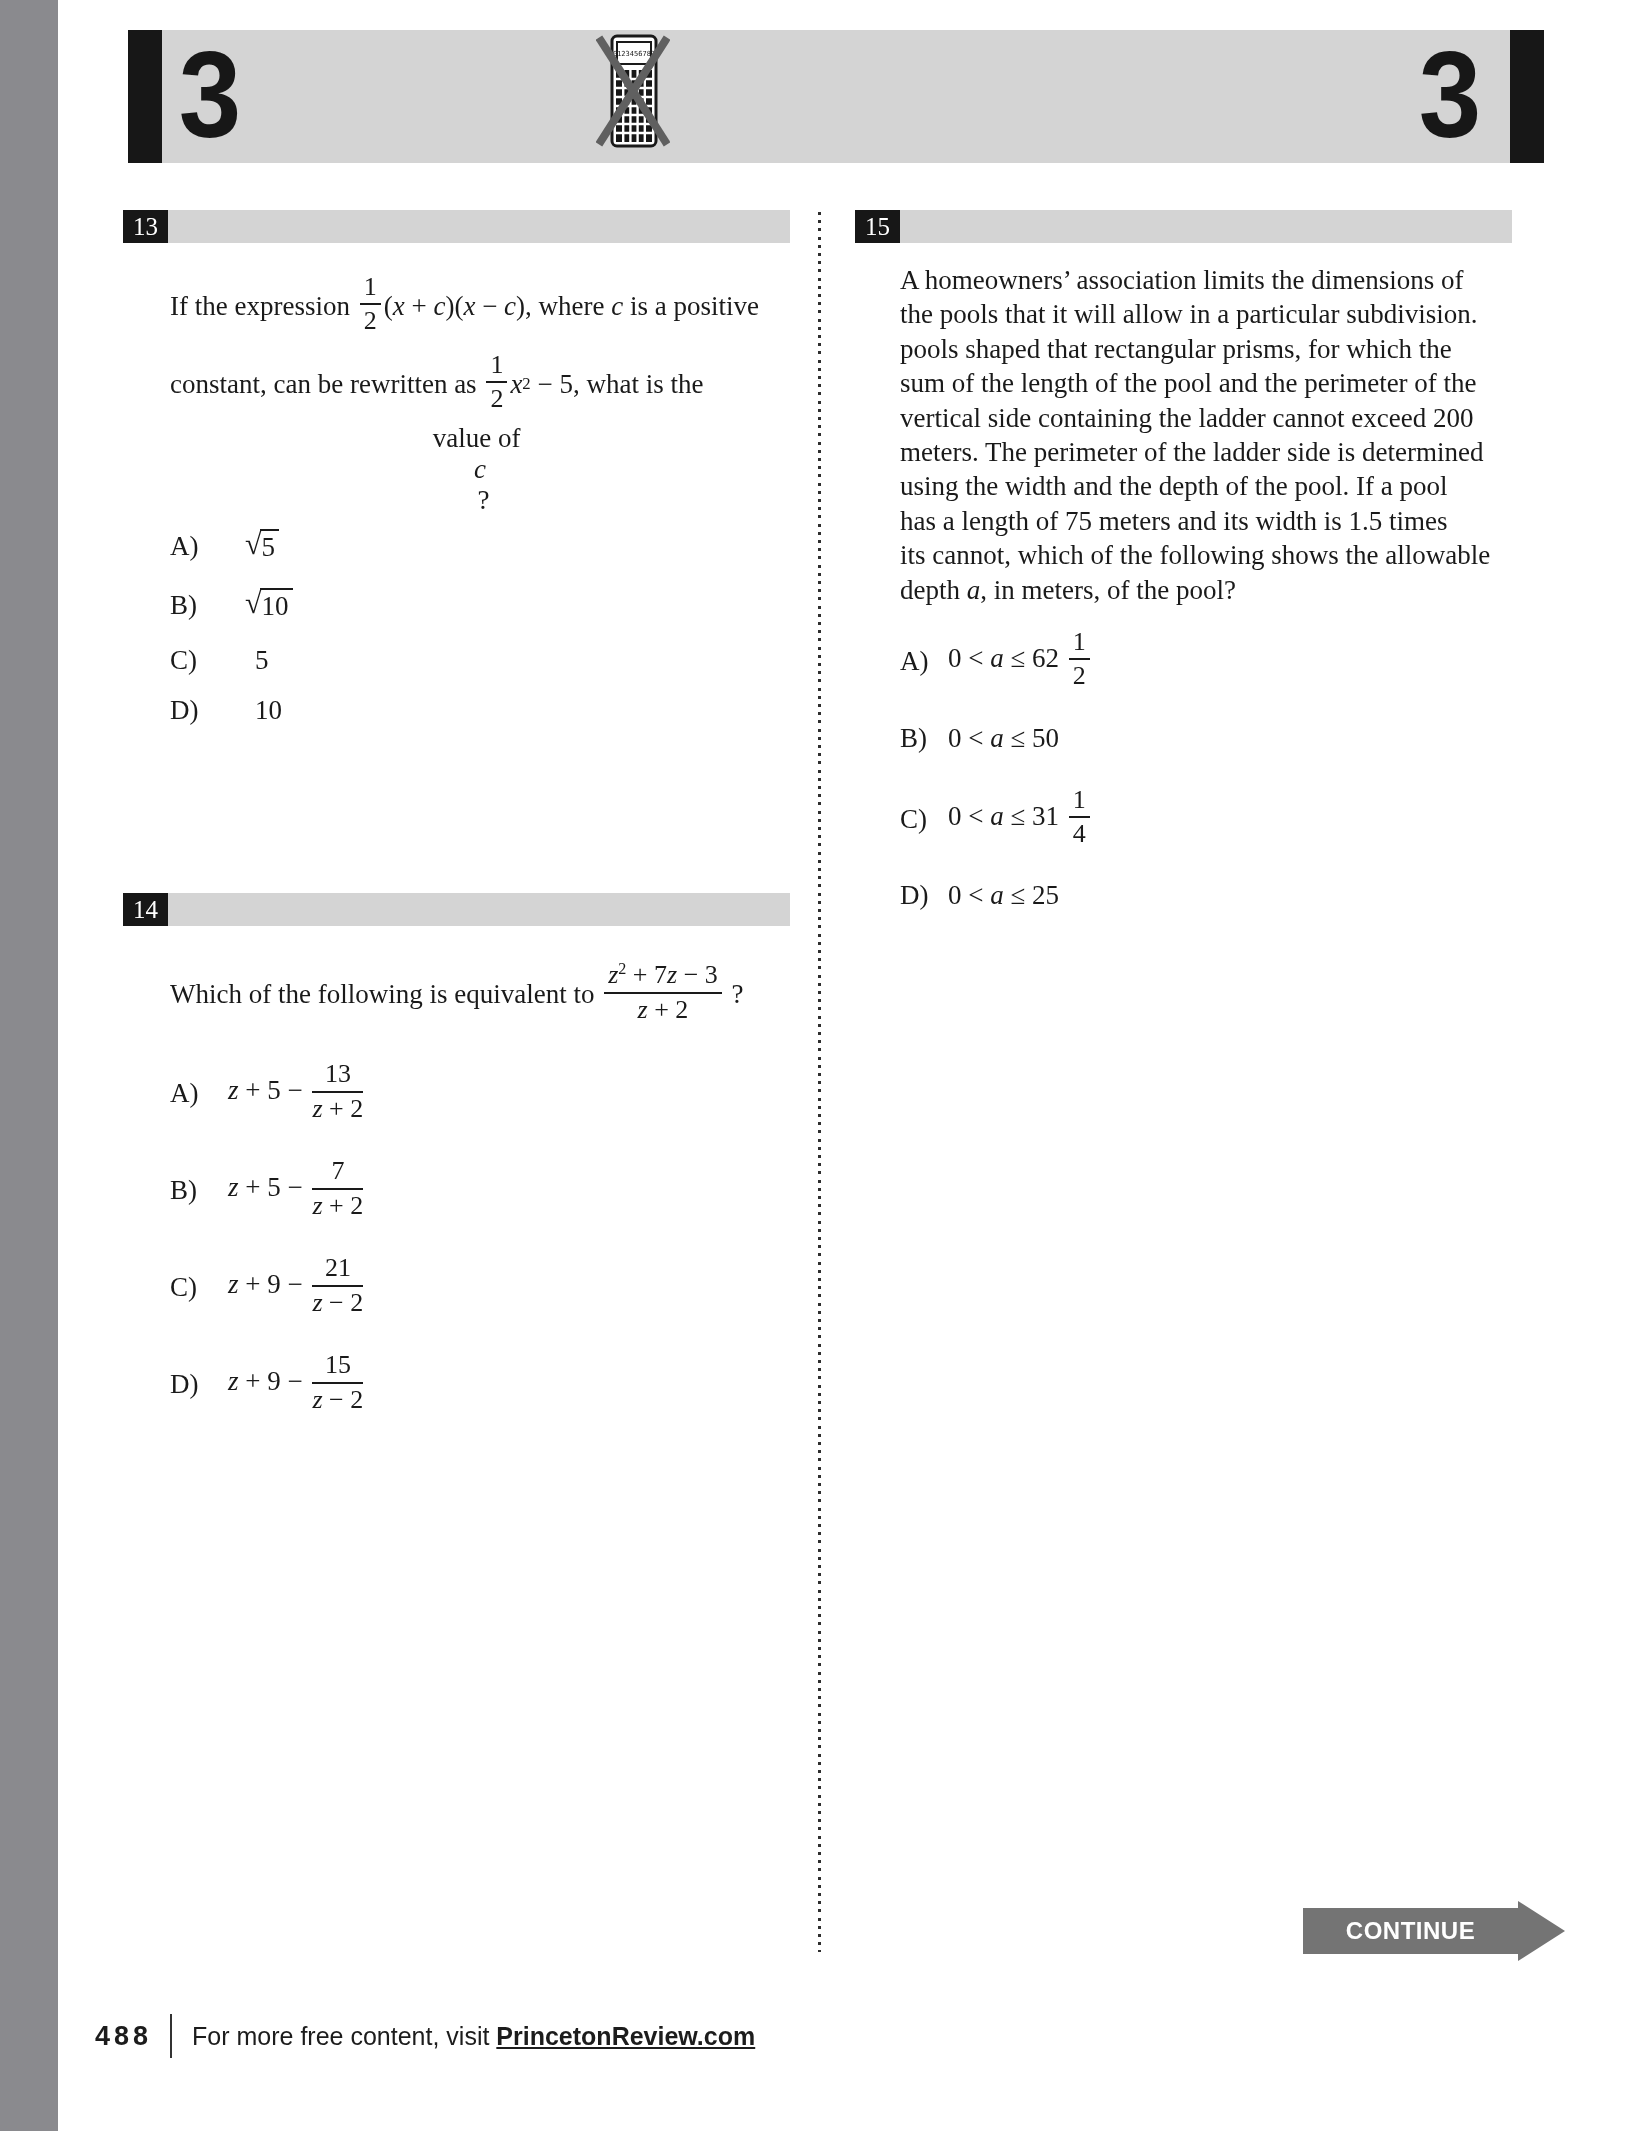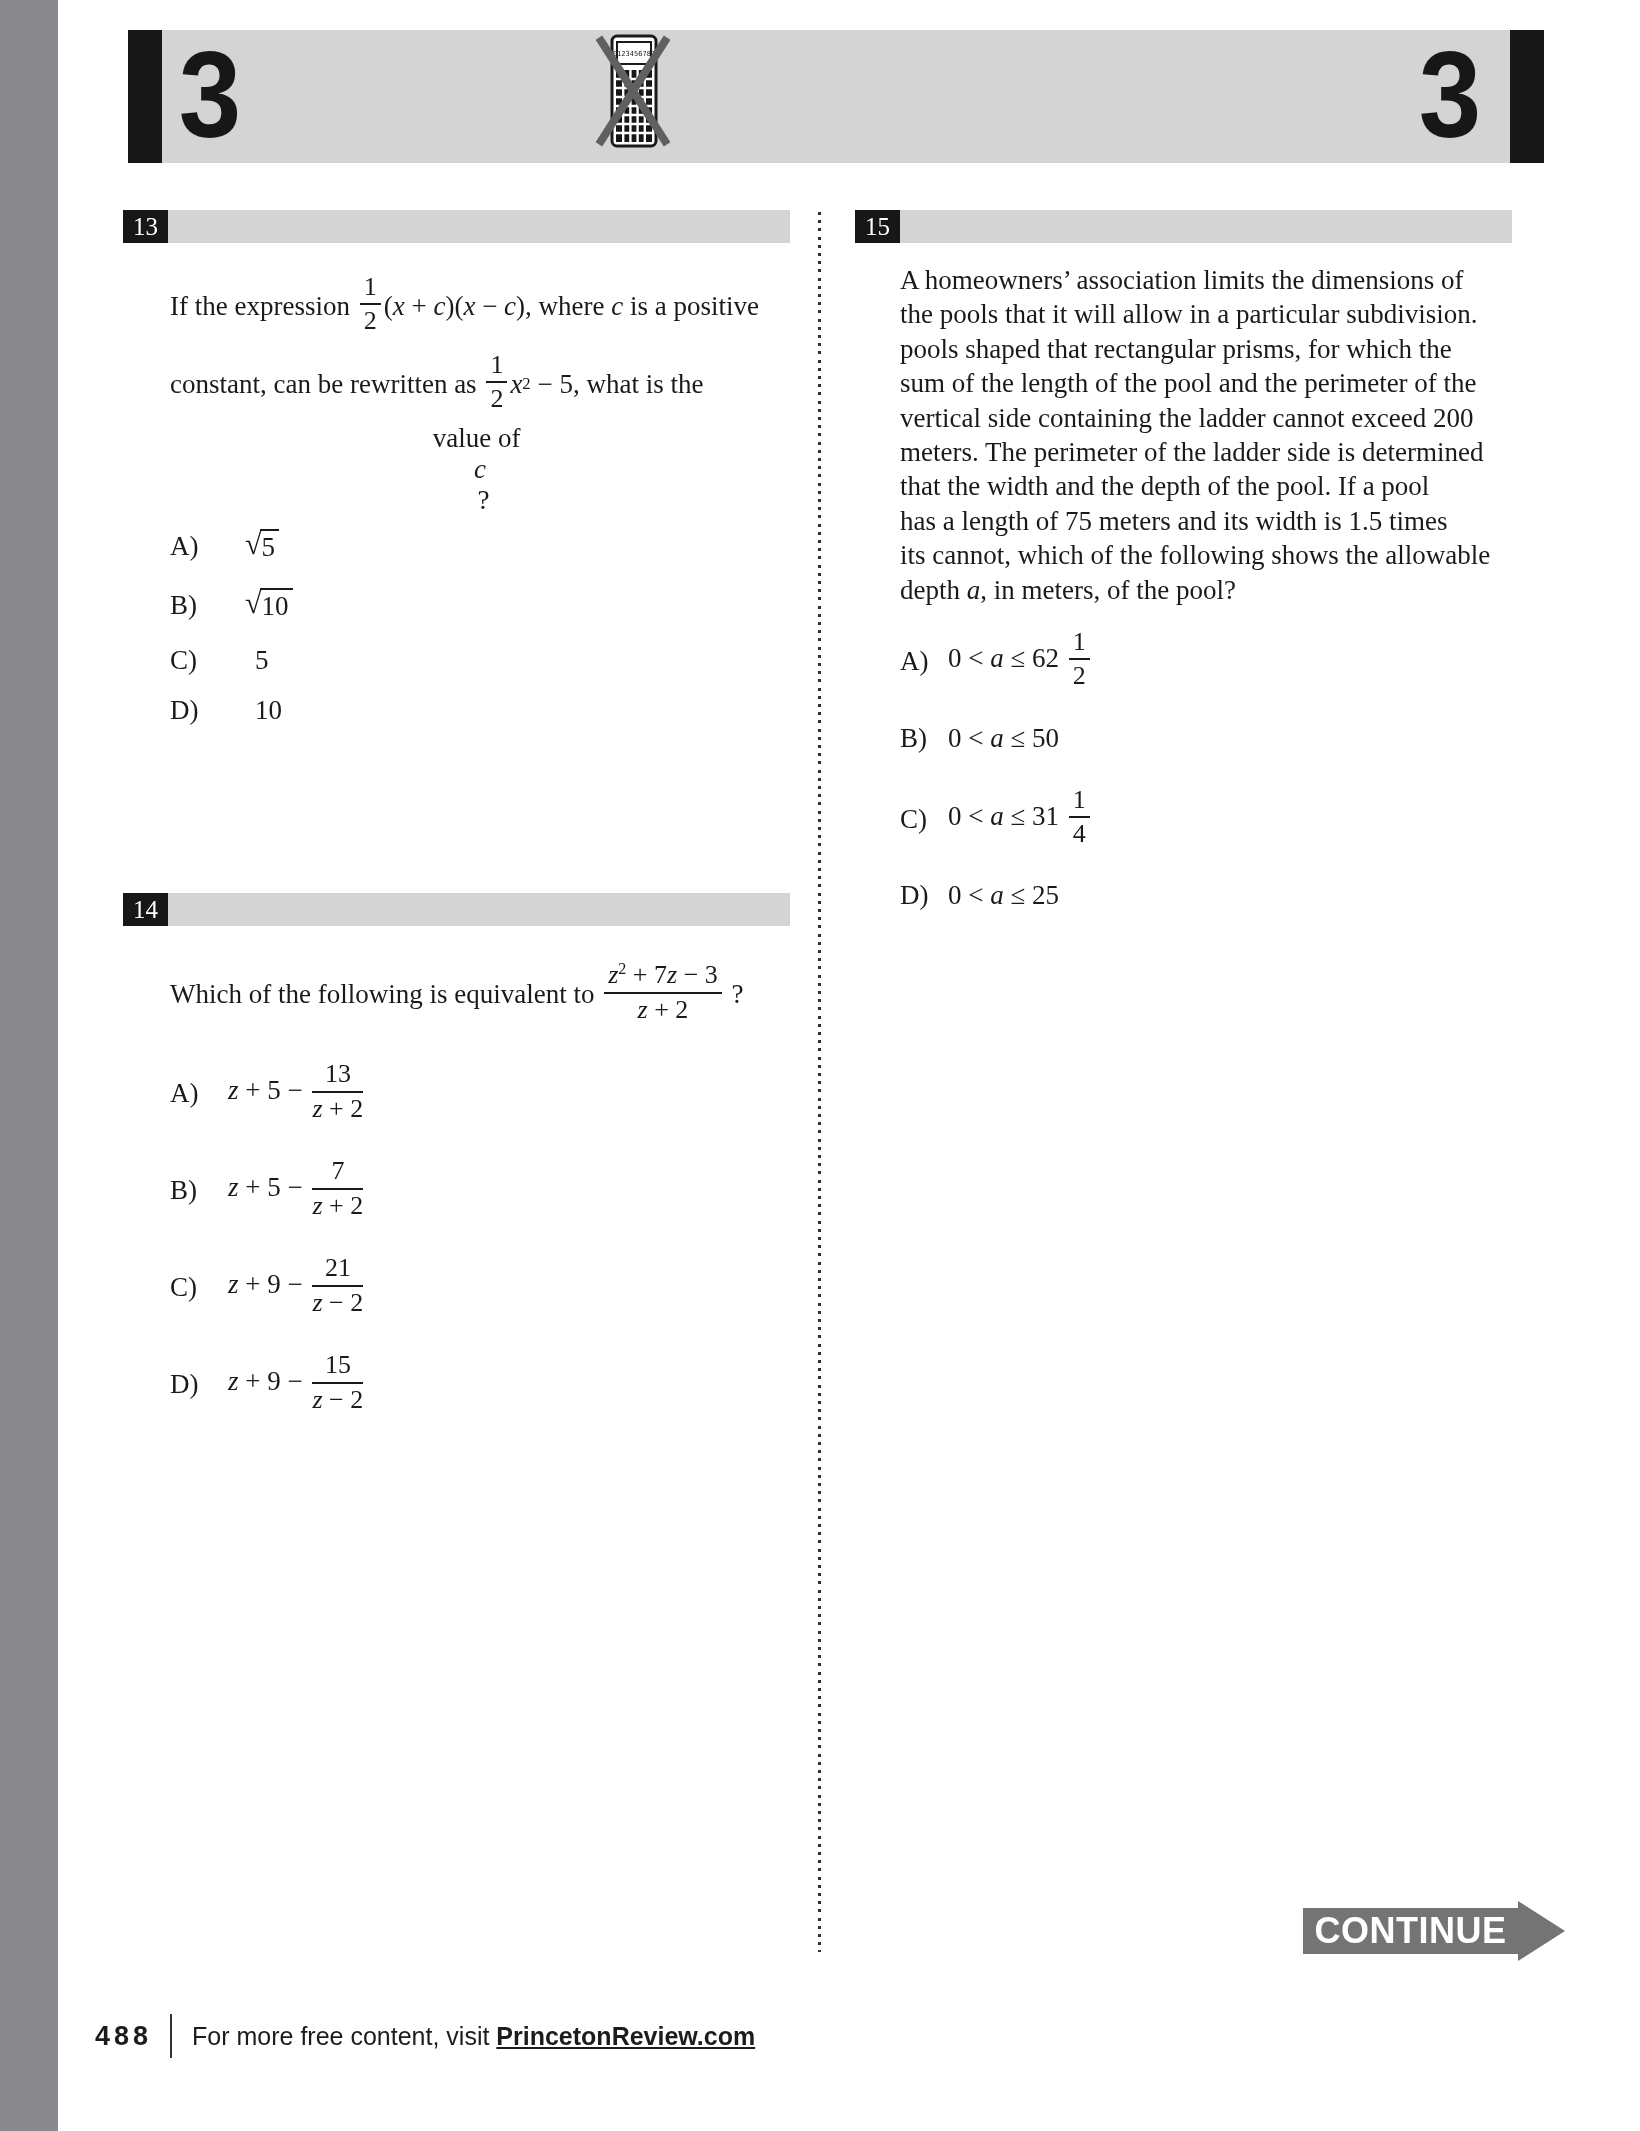--- a/index.html
+++ b/index.html
@@ -69,21 +69,21 @@
   .frac .num{display:block;border-bottom:2px solid #1a1a1a;padding:0 4px 2px 4px;}
   .frac .den{display:block;padding-top:2px;}
   .sqrt{display:inline-flex;align-items:flex-start;}
   .sqrt .rad{font-size:1.12em;line-height:1.05;}
   .sqrt .vinc{border-top:2.4px solid #1a1a1a;padding:1px 4px 0 2px;margin-left:-2px;line-height:1.15;}
 
   
   .continue{position:absolute;left:1303px;top:1908px;width:215px;height:46px;background:#747474;
             display:flex;align-items:center;justify-content:center;}
   .continue .clabel{color:#ffffff;font-family:"Liberation Sans","DejaVu Sans",sans-serif;
-            font-weight:bold;font-size:36px;letter-spacing:0.5px;}
+            font-weight:bold;font-size:24px;letter-spacing:0.5px;}
   .continue .chead{position:absolute;left:215px;top:-7px;width:0;height:0;
             border-top:30px solid transparent;border-bottom:30px solid transparent;
             border-left:47px solid #747474;}
 
   
   .footer{position:absolute;left:95px;top:2012px;height:48px;display:flex;align-items:center;
           font-family:"Liberation Sans","DejaVu Sans",sans-serif;color:#1c1c1c;}
   .pageno{font-size:27px;font-weight:bold;letter-spacing:4px;}
   .frule{width:2px;height:44px;background:#333;margin:0 20px 0 18px;}
   .ftext{font-size:25px;}
@@ -169,21 +169,21 @@
       <div class="qrest"></div>
     </div>
     <div class="qbody">
       <div class="para">
           <div class="pline"><span>A homeowners’ association limits the dimensions of</span></div>
           <div class="pline"><span>the pools that it will allow in a particular subdivision.</span></div>
           <div class="pline"><span>pools shaped that rectangular prisms, for which the</span></div>
           <div class="pline"><span>sum of the length of the pool and the perimeter of the</span></div>
           <div class="pline"><span>vertical side containing the ladder cannot exceed 200</span></div>
           <div class="pline"><span>meters. The perimeter of the ladder side is determined</span></div>
-          <div class="pline"><span>that the width and the depth of the pool. If a pool</span></div>
+          <div class="pline"><span>using the width and the depth of the pool. If a pool</span></div>
           <div class="pline"><span>has a length of 75 meters and its width is 1.5 times</span></div>
           <div class="pline"><span>its cannot, which of the following shows the allowable</span></div>
           <div class="pline"><span>depth </span><span class="it">a</span><span>, in meters, of the pool?</span></div>
         </div>
       <div class="opts">
         <div class="opt"><span class="letter">A)</span><span class="expr"><span>0 &lt; </span><span class="it">a</span><span> ≤ 62 </span><span class="frac"><span class="num"><span>1</span></span><span class="den"><span>2</span></span></span></span></div>
         <div class="opt"><span class="letter">B)</span><span class="expr"><span>0 &lt; </span><span class="it">a</span><span> ≤ 50</span></span></div>
         <div class="opt"><span class="letter">C)</span><span class="expr"><span>0 &lt; </span><span class="it">a</span><span> ≤ 31 </span><span class="frac"><span class="num"><span>1</span></span><span class="den"><span>4</span></span></span></span></div>
         <div class="opt"><span class="letter">D)</span><span class="expr"><span>0 &lt; </span><span class="it">a</span><span> ≤ 25</span></span></div>
       </div>

